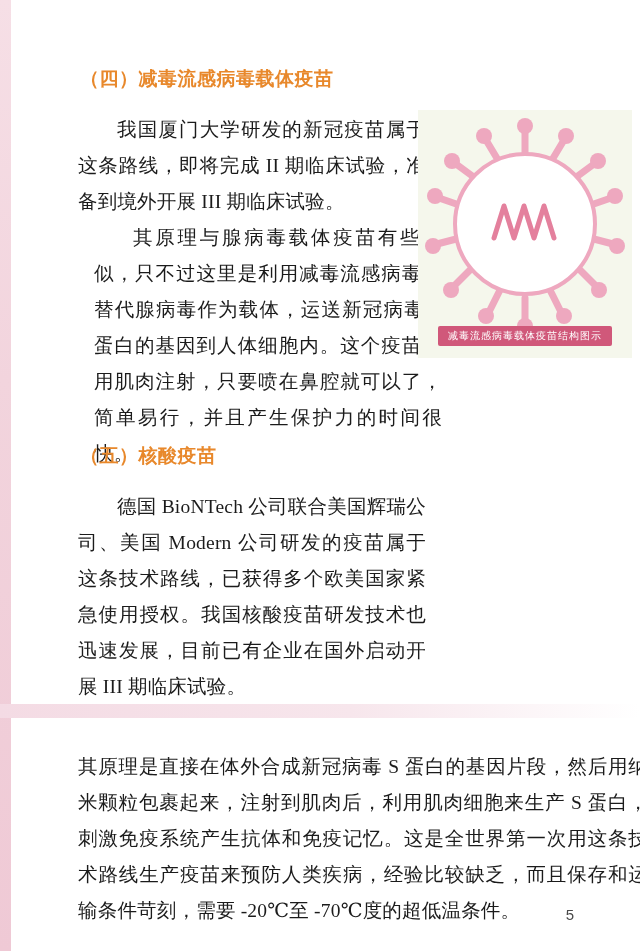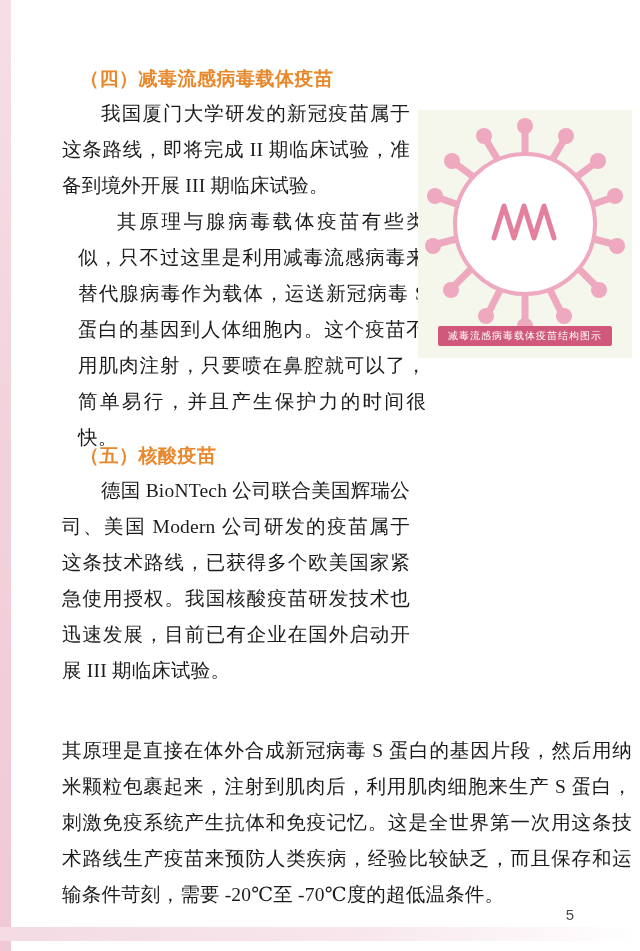--- a/index.html
+++ b/index.html
@@ -10,21 +10,21 @@
     width: 640px;
     height: 951px;
     background: #ffffff;
     font-family: "Liberation Serif", "DejaVu Serif", serif;
     position: relative;
     overflow: hidden;
   }
   .page {
     position: relative;
     width: 640px;
-    height: 941px;
+    height: 718px;
     background: #ffffff;
     box-sizing: border-box;
   }
   
   .edge-left {
     position: absolute;
     left: 0;
     top: 0;
     width: 11px;
     height: 951px;
@@ -66,21 +66,21 @@
     left: 42px;
     top: 66px;
   }
   .heading-2 {
     position: absolute;
     left: 42px;
     top: 443px;
     text-align: center;
   }
   p.body-text {
-    margin: 0;
+    margin: 16px;
     font-size: 19.5px;
     line-height: 36px;
     color: #1b1b1b;
     text-align: justify;
     text-justify: inter-character;
     letter-spacing: 0.2px;
   }
   .para-1 {
     position: absolute;
     left: 24px;

